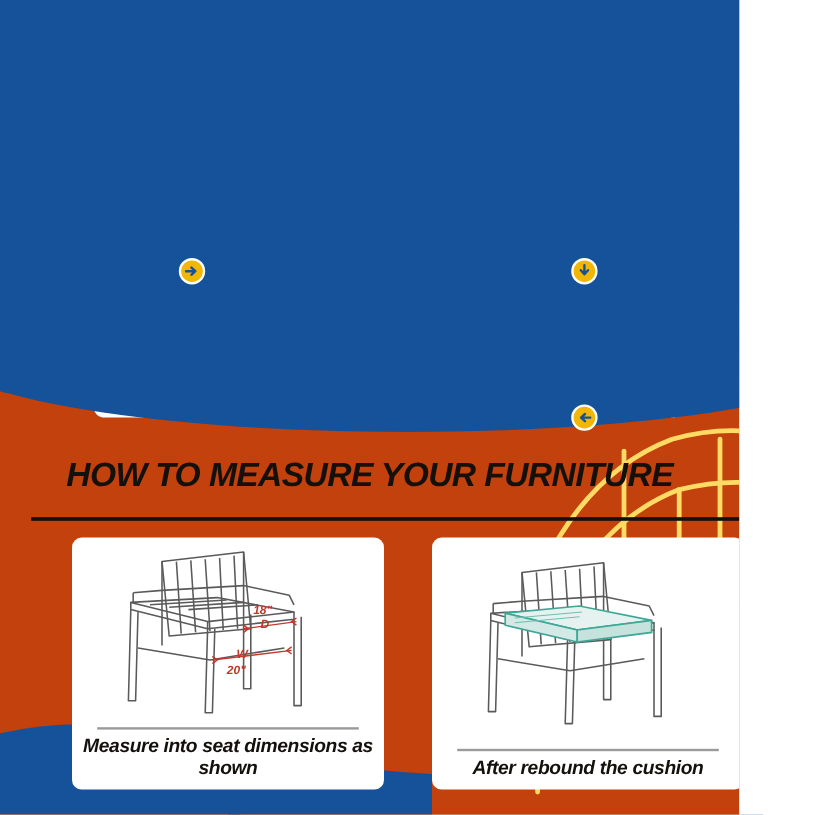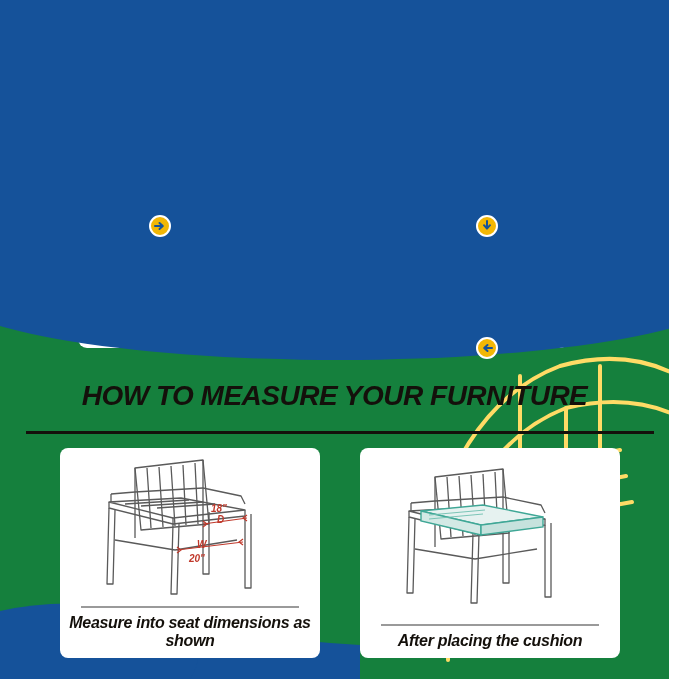--- a/index.html
+++ b/index.html
@@ -6,23 +6,23 @@
 
   html, body {
     width: 679px;
     height: 679px;
     overflow: hidden;
     font-family: "Liberation Sans", sans-serif;
   }
 
   #poster {
     position: relative;
-    width: 669px;
+    width: 616px;
     height: 679px;
-    background: #15803d;
+    background: #c2410c;
     overflow: hidden;
   }
 
   
   .blue-panel {
     position: absolute;
     left: -60px;
     top: -40px;
     width: 799px;
     height: 400px;
@@ -462,21 +462,21 @@
           </g>
           <g>
             <polygon points="36,48 98,42 158,54 96,62" fill="#E6F2F0" stroke="#3FA796" stroke-width="1.4"></polygon>
             <polygon points="36,48 96,62 96,72 36,58" fill="#D3E9E5" stroke="#3FA796" stroke-width="1.4"></polygon>
             <polygon points="158,54 158,64 96,72 96,62" fill="#C6E2DD" stroke="#3FA796" stroke-width="1.4"></polygon>
             <path d="M44 52 L100 47 M44 56 L98 51" stroke="#6FBFB0" stroke-width="0.9" fill="none"></path>
           </g>
         </svg>
       </div>
       <div class="furn-sep"></div>
-      <div class="furn-caption">After placing the cushion</div>
+      <div class="furn-caption">After rebound the cushion</div>
     </div>
 
   </div>
 
   <svg class="bottom-wave" viewBox="0 0 360 90" preserveAspectRatio="none">
     <path d="M0 22 Q70 6 150 24 Q230 44 200 90 L0 90 Z" fill="#15529A"></path>
     <path d="M150 24 Q250 50 360 56 L360 90 L190 90 Q218 48 150 24 Z" fill="#15529A"></path>
   </svg>
 
 </div>

